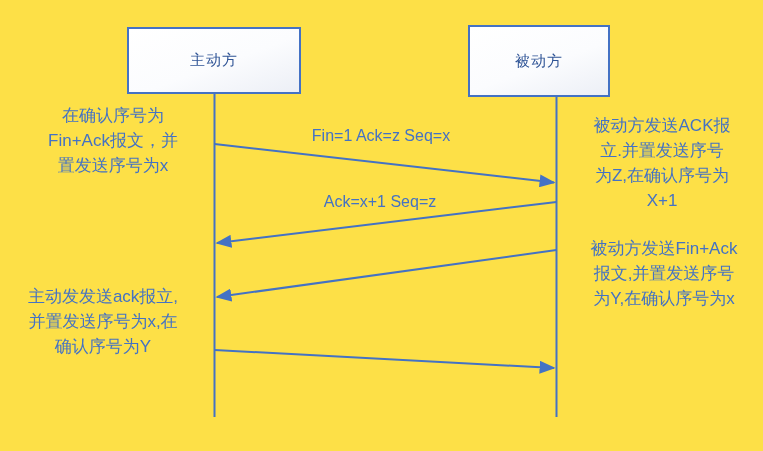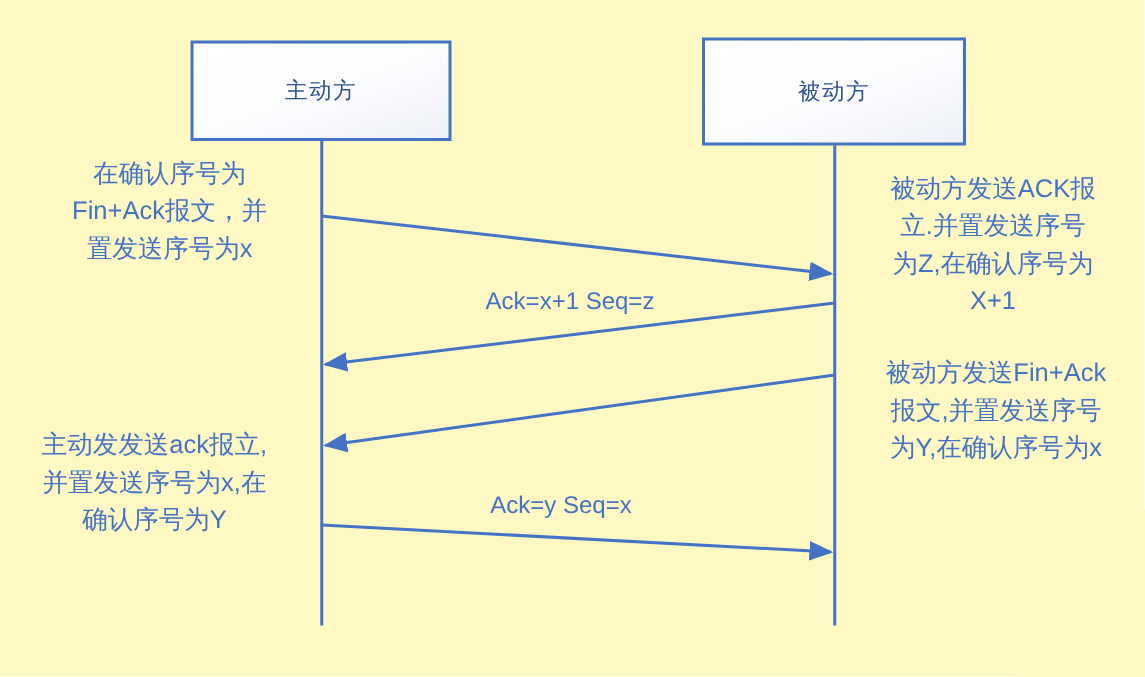--- a/index.html
+++ b/index.html
@@ -1,20 +1,20 @@
 <!DOCTYPE html>
 <html><head>
 <meta charset="utf-8">
 <style>
   html, body { margin: 0; padding: 0; background: #ffffff; }
   .canvas {
     position: relative;
     width: 763px;
     height: 451px;
-    background: #fef9c3;
+    background: #fde047;
     overflow: hidden;
     font-family: "Liberation Sans", sans-serif;
   }
   .diagram-svg {
     position: absolute;
     left: 0; top: 0;
     width: 763px; height: 451px;
   }
   .actor-box {
     position: absolute;
@@ -22,21 +22,21 @@
     border: 2px solid #4472C4;
     background: linear-gradient(160deg, #ffffff 0%, #fbfcfe 55%, #eceff6 100%);
     display: flex;
     align-items: center;
     justify-content: center;
     color: #2F5496;
     font-size: 15px;
     letter-spacing: 1px;
   }
   .actor-box.left  { left: 127px; top: 27px; width: 174px; height: 67px; }
-  .actor-box.right { left: 468px; top: 25px; width: 176px; height: 72px; }
+  .actor-box.right { left: 468px; top: 25px; width: 142px; height: 72px; }
   .msg-label {
     position: absolute;
     transform: translateX(-50%);
     color: #4472C4;
     font-size: 16px;
     white-space: nowrap;
   }
   .annotation {
     position: absolute;
     transform: translateX(-50%);
@@ -73,22 +73,22 @@
   </svg>
 
   <div class="actor-box left">
     <span>主动方</span>
   </div>
 
   <div class="actor-box right">
     <span>被动方</span>
   </div>
 
+  <div class="msg-label" style="left:381px; top:127px;">Fin=1 Ack=z Seq=x</div>
   <div class="msg-label" style="left:380px; top:193px;">Ack=x+1 Seq=z</div>
-  <div class="msg-label" style="left:374px; top:329px;">Ack=y Seq=x</div>
 
   <div class="annotation ann-left-1">在确认序号为
 Fin+Ack报文，并
 置发送序号为x</div>
   <div class="annotation ann-right-1">被动方发送ACK报
 立.并置发送序号
 为Z,在确认序号为
 X+1</div>
   <div class="annotation ann-right-2">被动方发送Fin+Ack
 报文,并置发送序号

